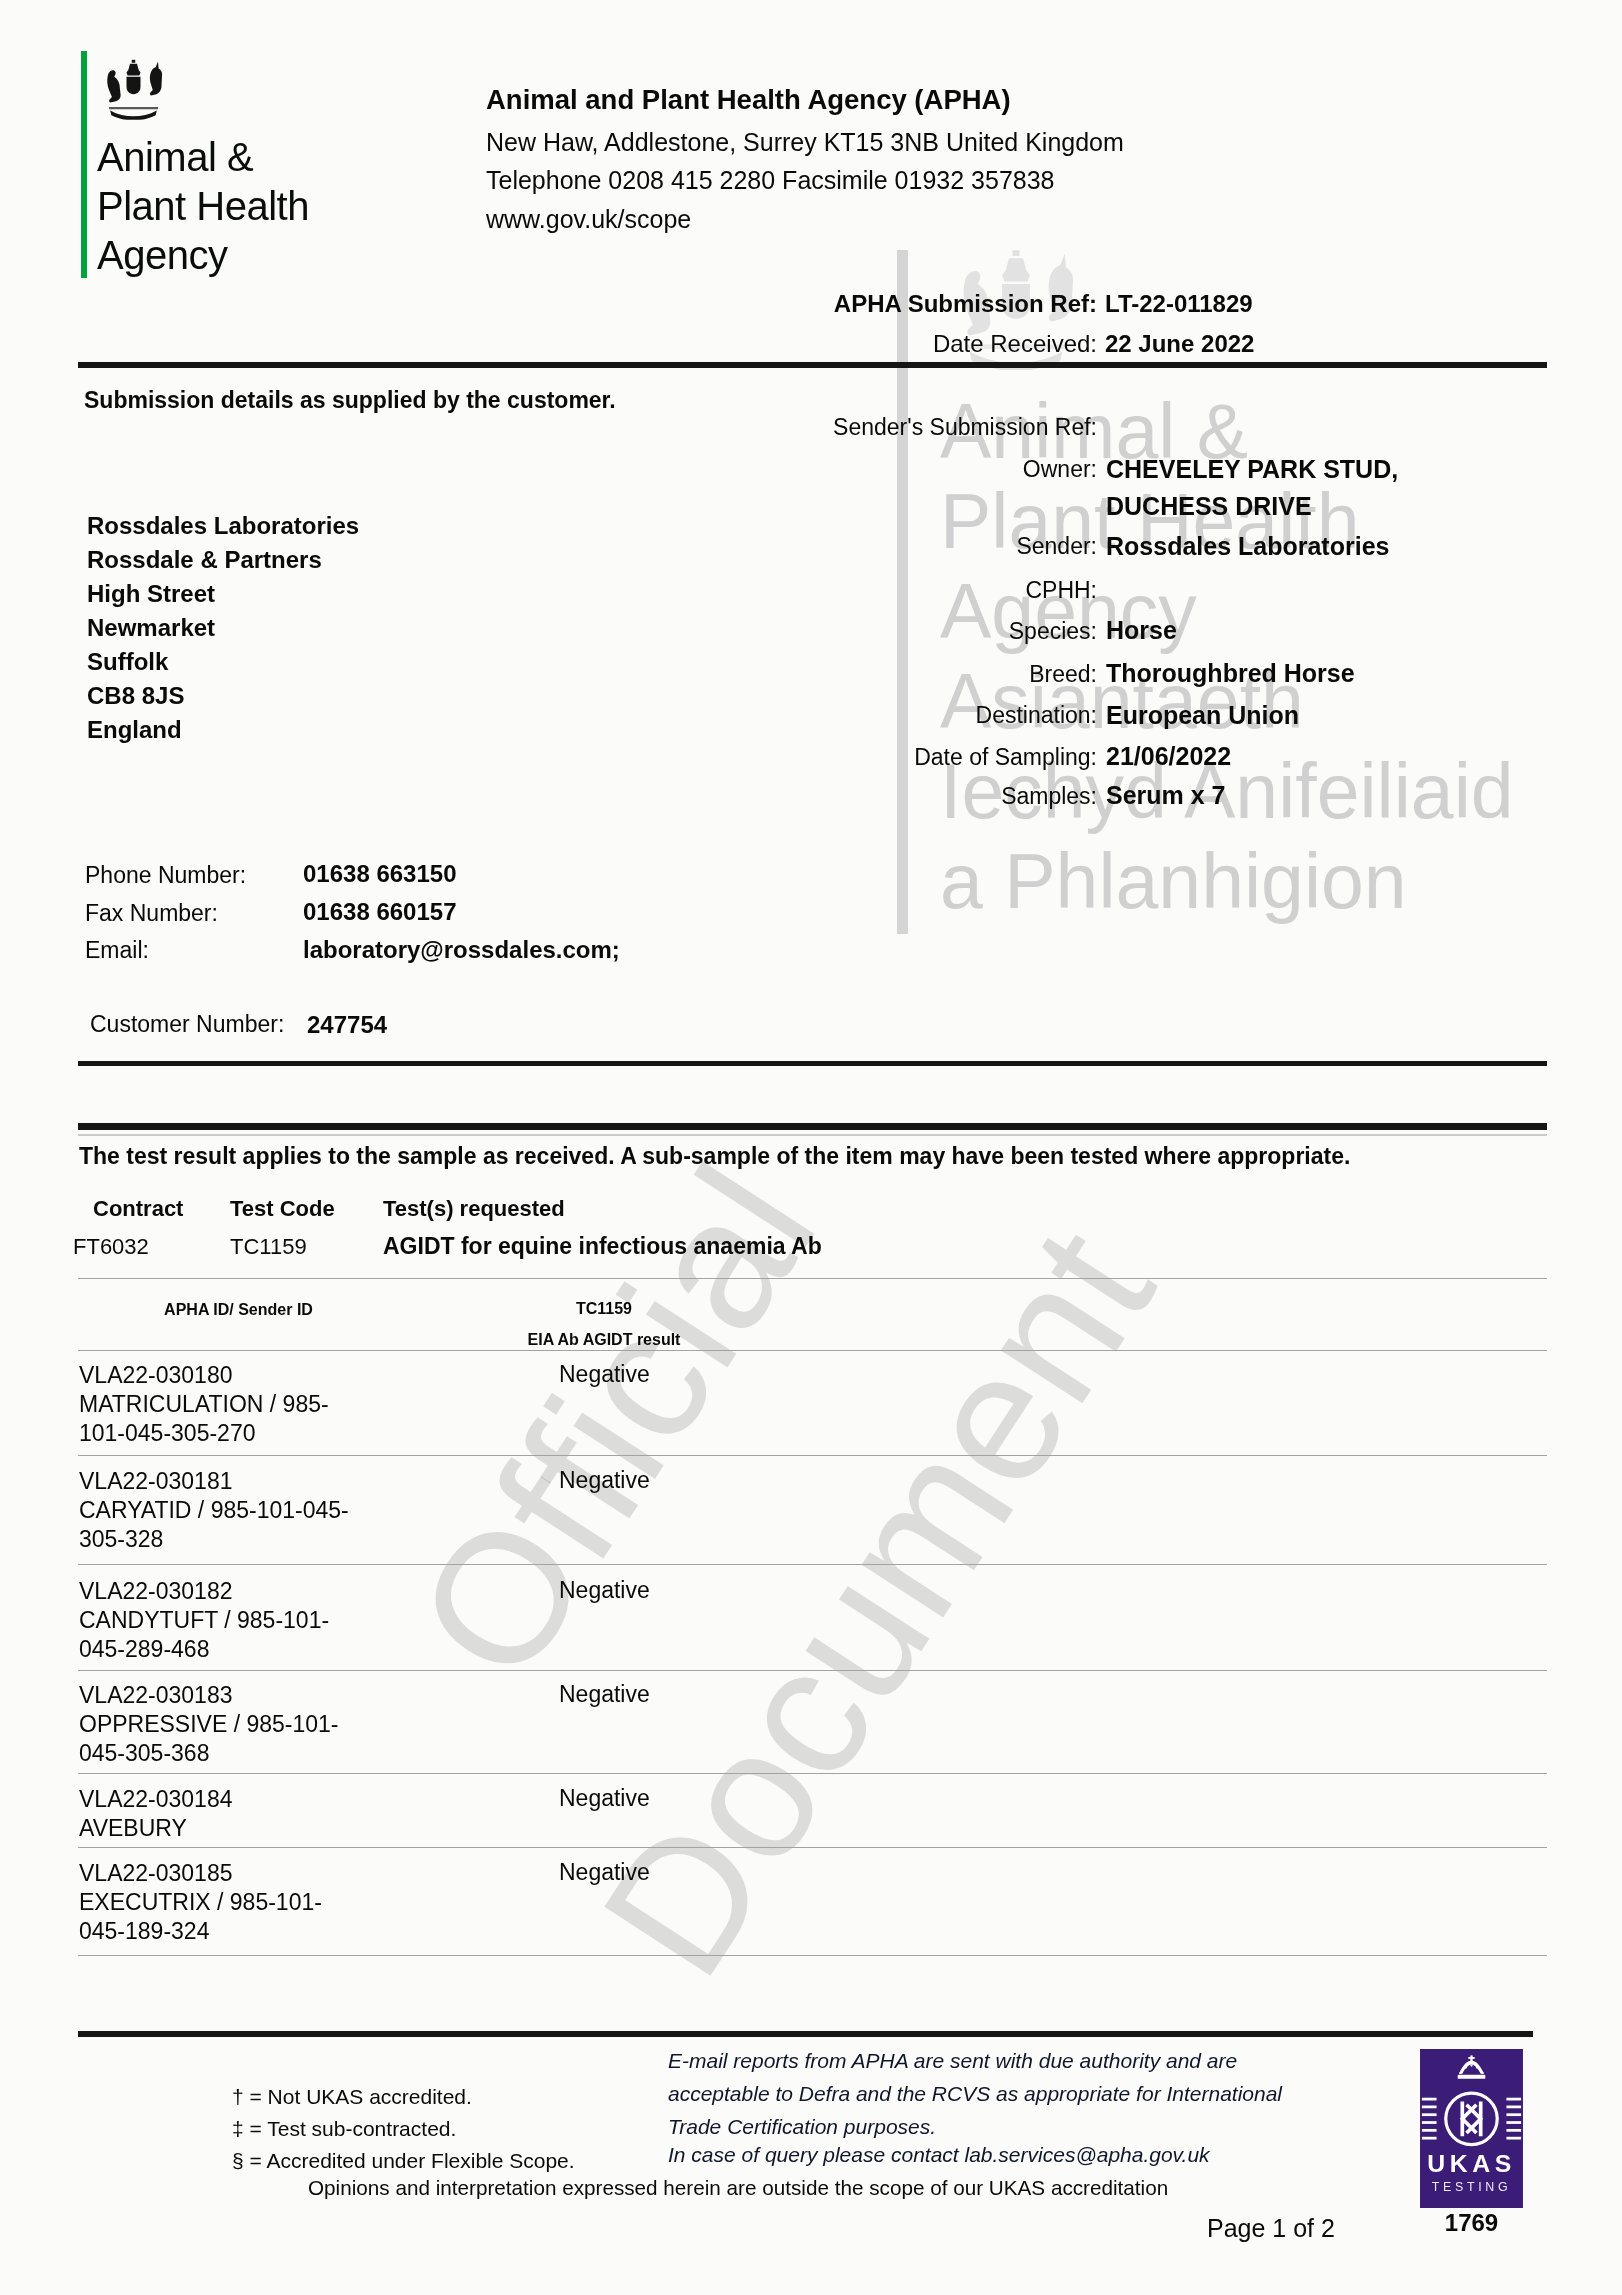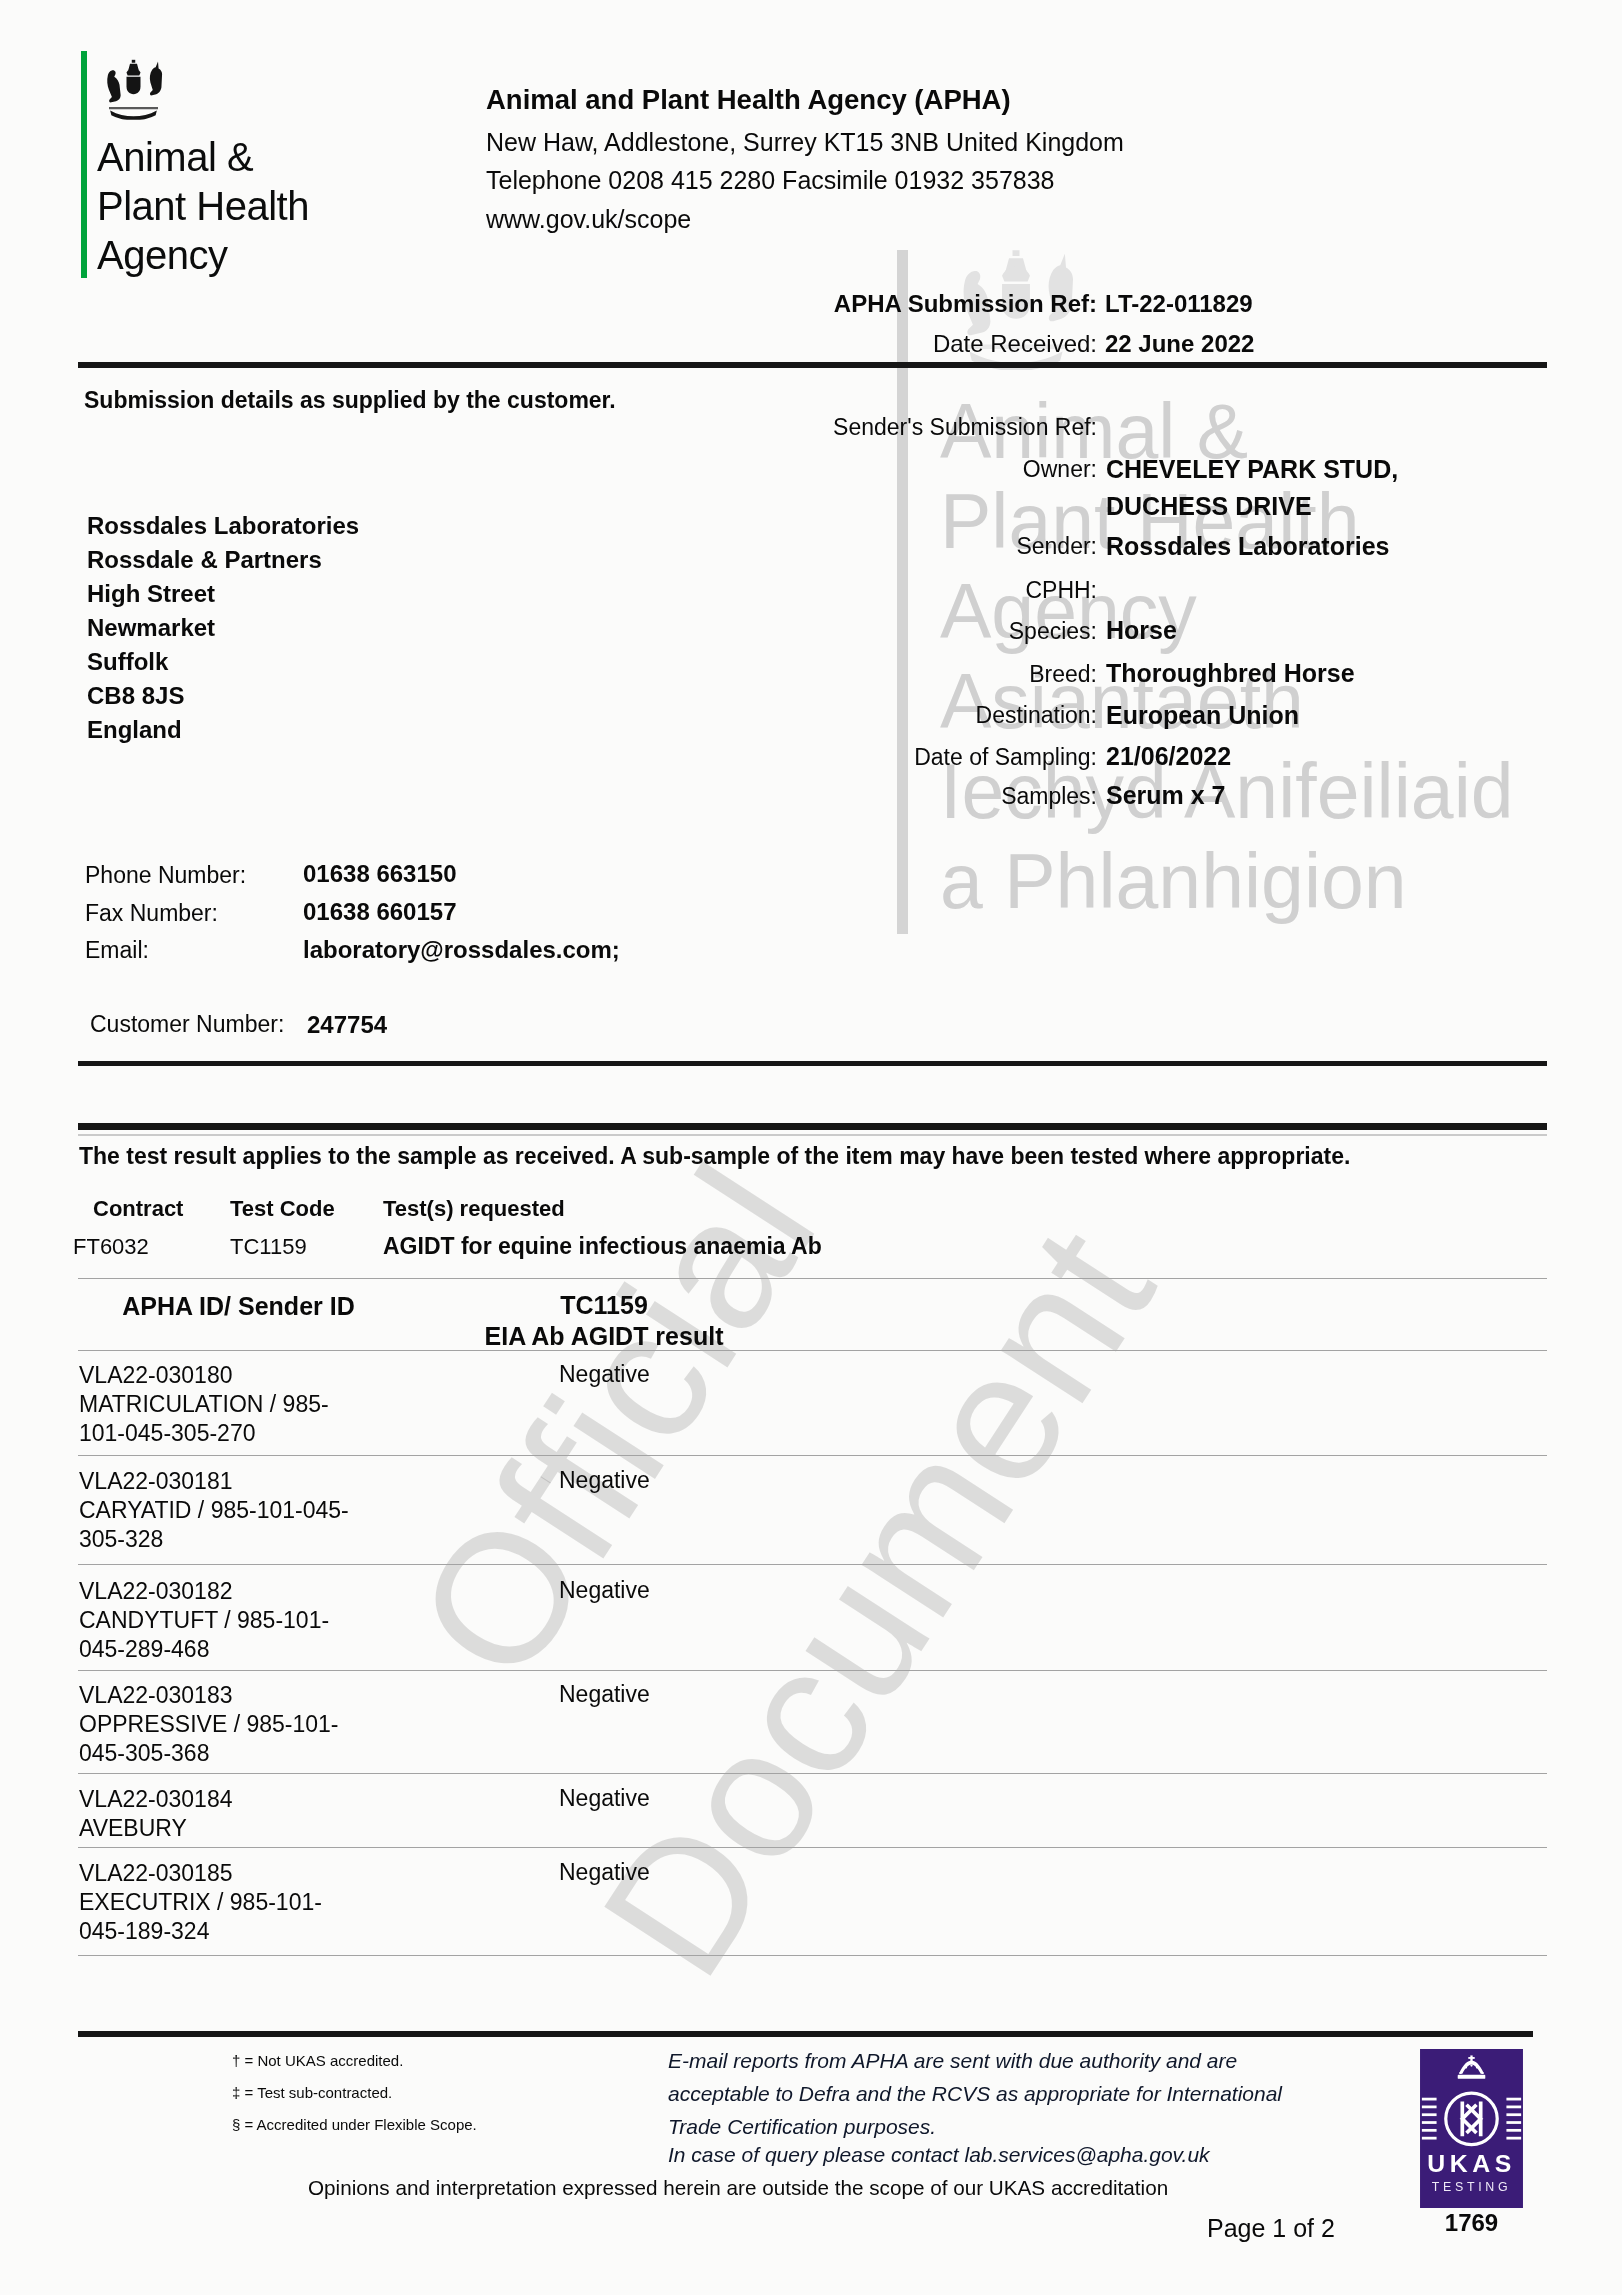--- a/index.html
+++ b/index.html
@@ -30,25 +30,25 @@
   .fld-value{font-size:25px;font-weight:bold;}
   .addr{font-size:24px;font-weight:bold;line-height:34px;}
   .ph-label{font-size:23px;}
   .ph-value{font-size:24px;font-weight:bold;}
   
   .rpt-title{font-size:32px;font-weight:bold;text-align:center;}
   .rpt-note{font-size:23px;font-weight:bold;}
   .tbl-head{font-size:22px;font-weight:bold;}
   .tbl-cell{font-size:22px;}
   .tbl-cell.b{font-weight:bold;font-size:23px;}
-  .res-head{font-size:25px;font-weight:bold;text-align:center;}
+  .res-head{font-size:16px;font-weight:bold;text-align:center;margin-top:9px;}
   .res-lines{font-size:23px;line-height:29px;}
   .res-result{font-size:23px;}
   
-  .leg{font-size:15px;line-height:32px;}
+  .leg{font-size:21px;line-height:32px;margin-top:36px;}
   .note-i{font-size:21px;line-height:33px;font-style:italic;color:#0f172a;white-space:nowrap;}
   .opinions{font-size:20.7px;}
   .page-no{font-size:25px;}
   .ukas-num{font-size:24px;font-weight:bold;text-align:center;}
 </style>
 </head>
 <body>
 
 <svg width="0" height="0" style="position:absolute">
   <symbol id="crest" viewBox="0 0 132 104">

